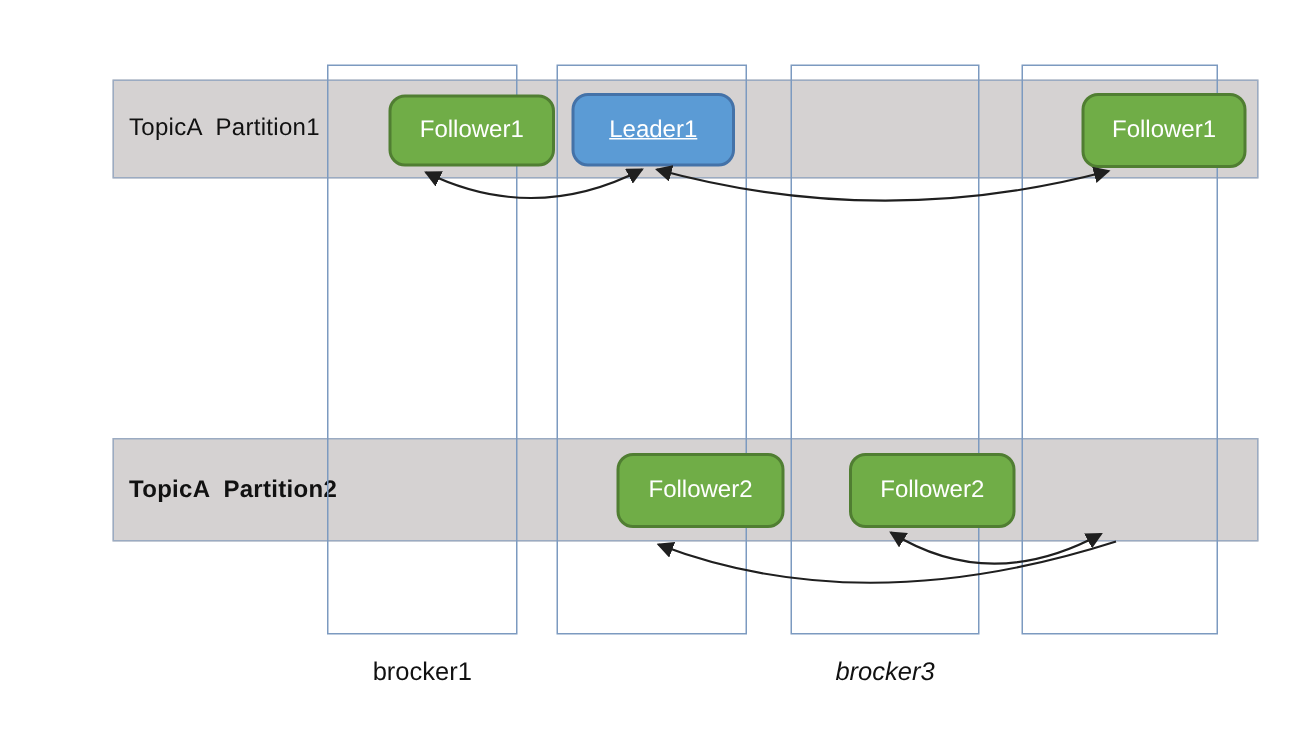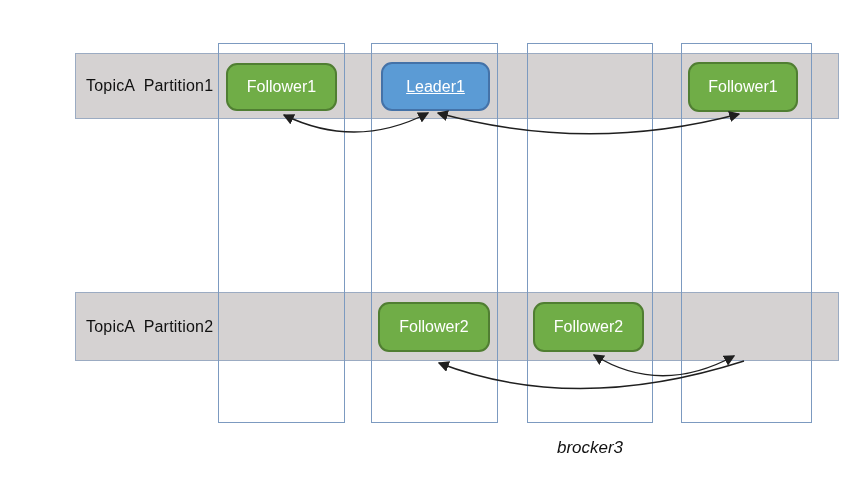--- a/index.html
+++ b/index.html
@@ -16,21 +16,21 @@
     background:var(--canvas-bg); overflow:hidden;
   }
   
   .band{
     position:absolute; left:51px; width:764px;
     background:var(--band-fill); border:1.5px solid var(--band-border);
     box-sizing:border-box; z-index:1;
     display:flex; align-items:center;margin-left:24px;
   }
   .band-1{top:53px; height:66px;}
-  .band-2{top:292px; height:69px;}
+  .band-2{top:292px; height:69px;font-weight:bold;}
   .band-label{
     padding-left:10px; font-size:16px; color:var(--text-dark);
     white-space:pre; letter-spacing:0.2px;
   }
   
   .column{
     position:absolute; top:43px; height:380px;
     border:1.5px solid var(--broker-border); box-sizing:border-box;
     background:transparent; z-index:2;
   }
@@ -38,21 +38,21 @@
   .col-2{left:371px; width:127px;}
   .col-3{left:527px; width:126px;}
   .col-4{left:681px; width:131px;}
   
   .node{
     position:absolute; z-index:3; box-sizing:border-box;
     border-radius:11px; display:flex; align-items:center; justify-content:center;
     font-size:16px; color:var(--text-light);
   }
   .node.leader{background:var(--leader-fill); border:2px solid var(--leader-border);text-decoration:underline;}
-  .node.follower{background:var(--follower-fill); border:2px solid var(--follower-border);}
+  .node.follower{background:var(--follower-fill); border:2px solid var(--follower-border);margin-left:33px;}
   .n-f1b1{left:226px; top:63px;  width:111px; height:48px;}
   .n-l1  {left:381px; top:62px;  width:109px; height:49px;}
   .n-f1b4{left:688px; top:62px;  width:110px; height:50px;}
   .n-f2b2{left:378px; top:302px; width:112px; height:50px;}
   .n-f2b3{left:533px; top:302px; width:111px; height:50px;}
   .n-l2  {left:688px; top:302px; width:110px; height:51px;}
   
   .broker-label{
     position:absolute; top:436px; height:24px; z-index:2;
     display:flex; align-items:center; justify-content:center;
@@ -85,20 +85,21 @@
   <div class="column col-2"></div>
   <div class="column col-3"></div>
   <div class="column col-4"></div>
 
   <div class="node follower n-f1b1">Follower1</div>
   <div class="node leader n-l1">Leader1</div>
   <div class="node follower n-f1b4">Follower1</div>
   <div class="node follower n-f2b2">Follower2</div>
   <div class="node follower n-f2b3">Follower2</div>
 
+  <div class="broker-label bl-1">brocker1</div>
   <div class="broker-label bl-3">brocker3</div>
 
   <svg class="arrows" viewBox="0 0 865 495" xmlns="http://www.w3.org/2000/svg">
     <defs>
       <marker id="ah" viewBox="0 0 8 8" refX="7" refY="4" markerWidth="8" markerHeight="8" orient="auto-start-reverse">
         <path d="M0,0 L8,4 L0,8 z" fill="#1F1F1F"></path>
       </marker>
     </defs>
     <path class="edge" d="M 284 115 Q 356 150 428 113" marker-start="url(#ah)" marker-end="url(#ah)"></path>
     <path class="edge" d="M 438 113 Q 588 154 739 114" marker-start="url(#ah)" marker-end="url(#ah)"></path>

